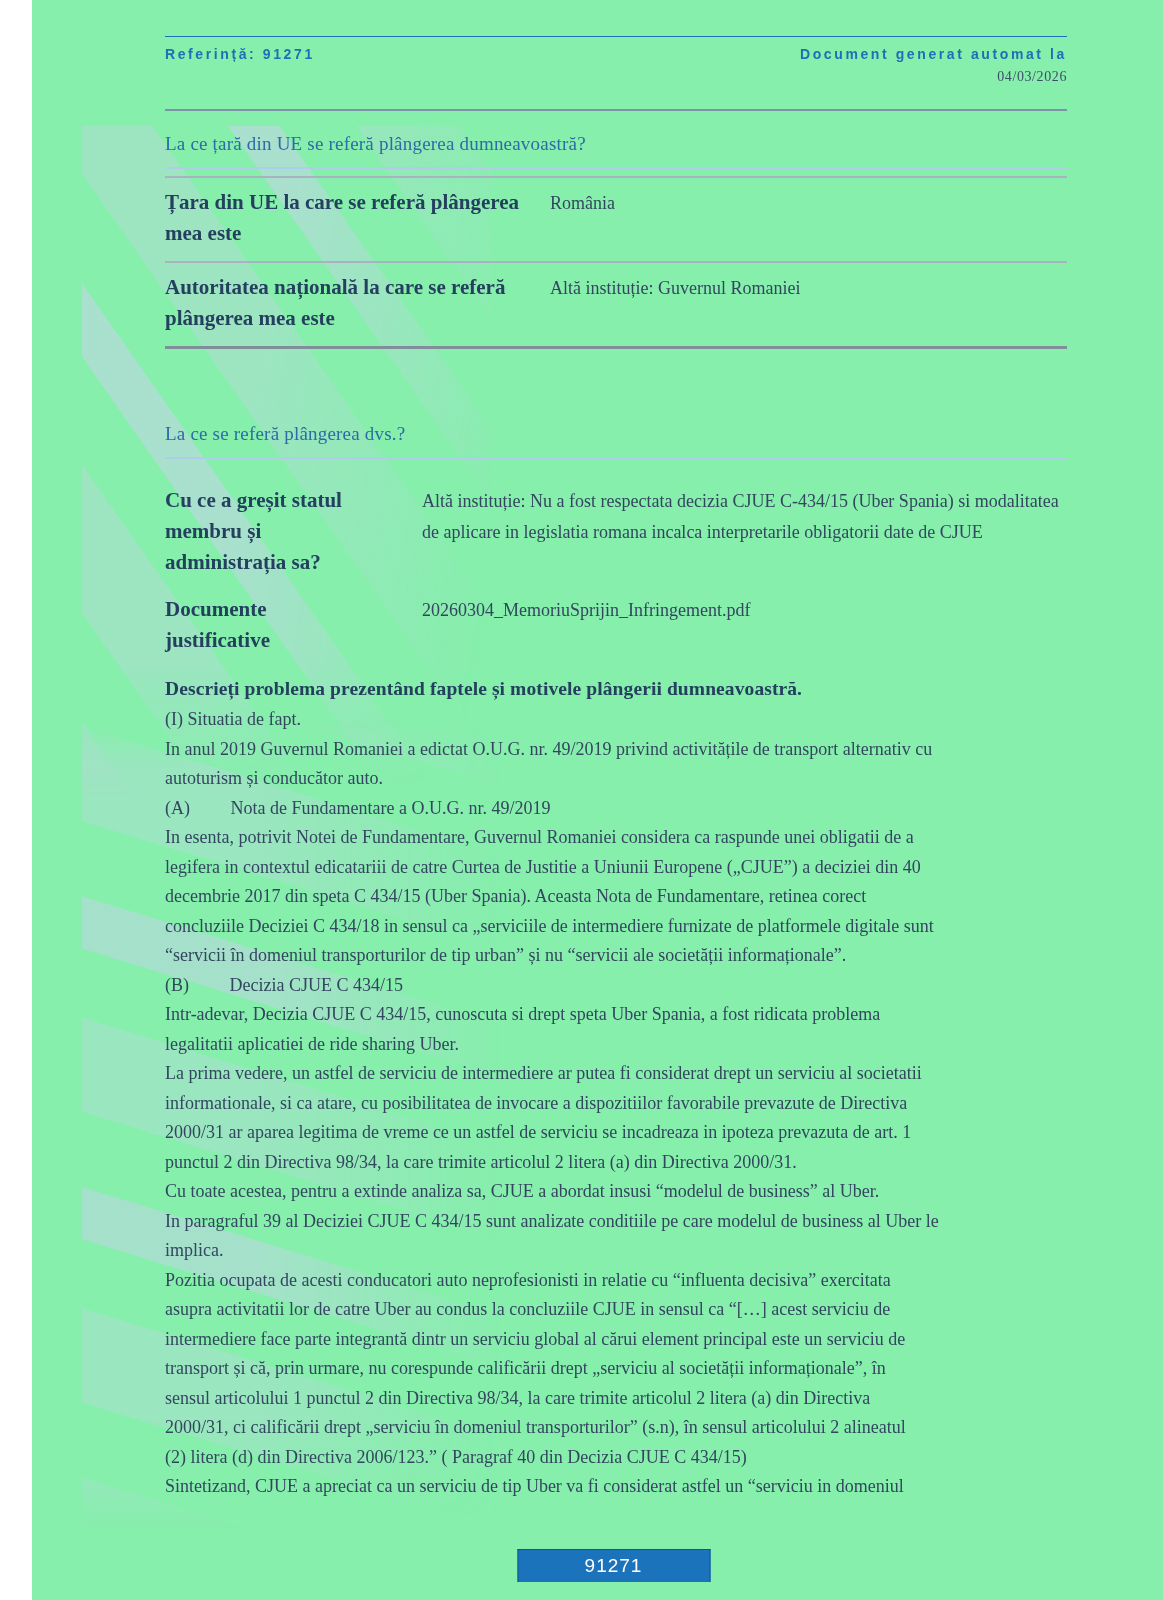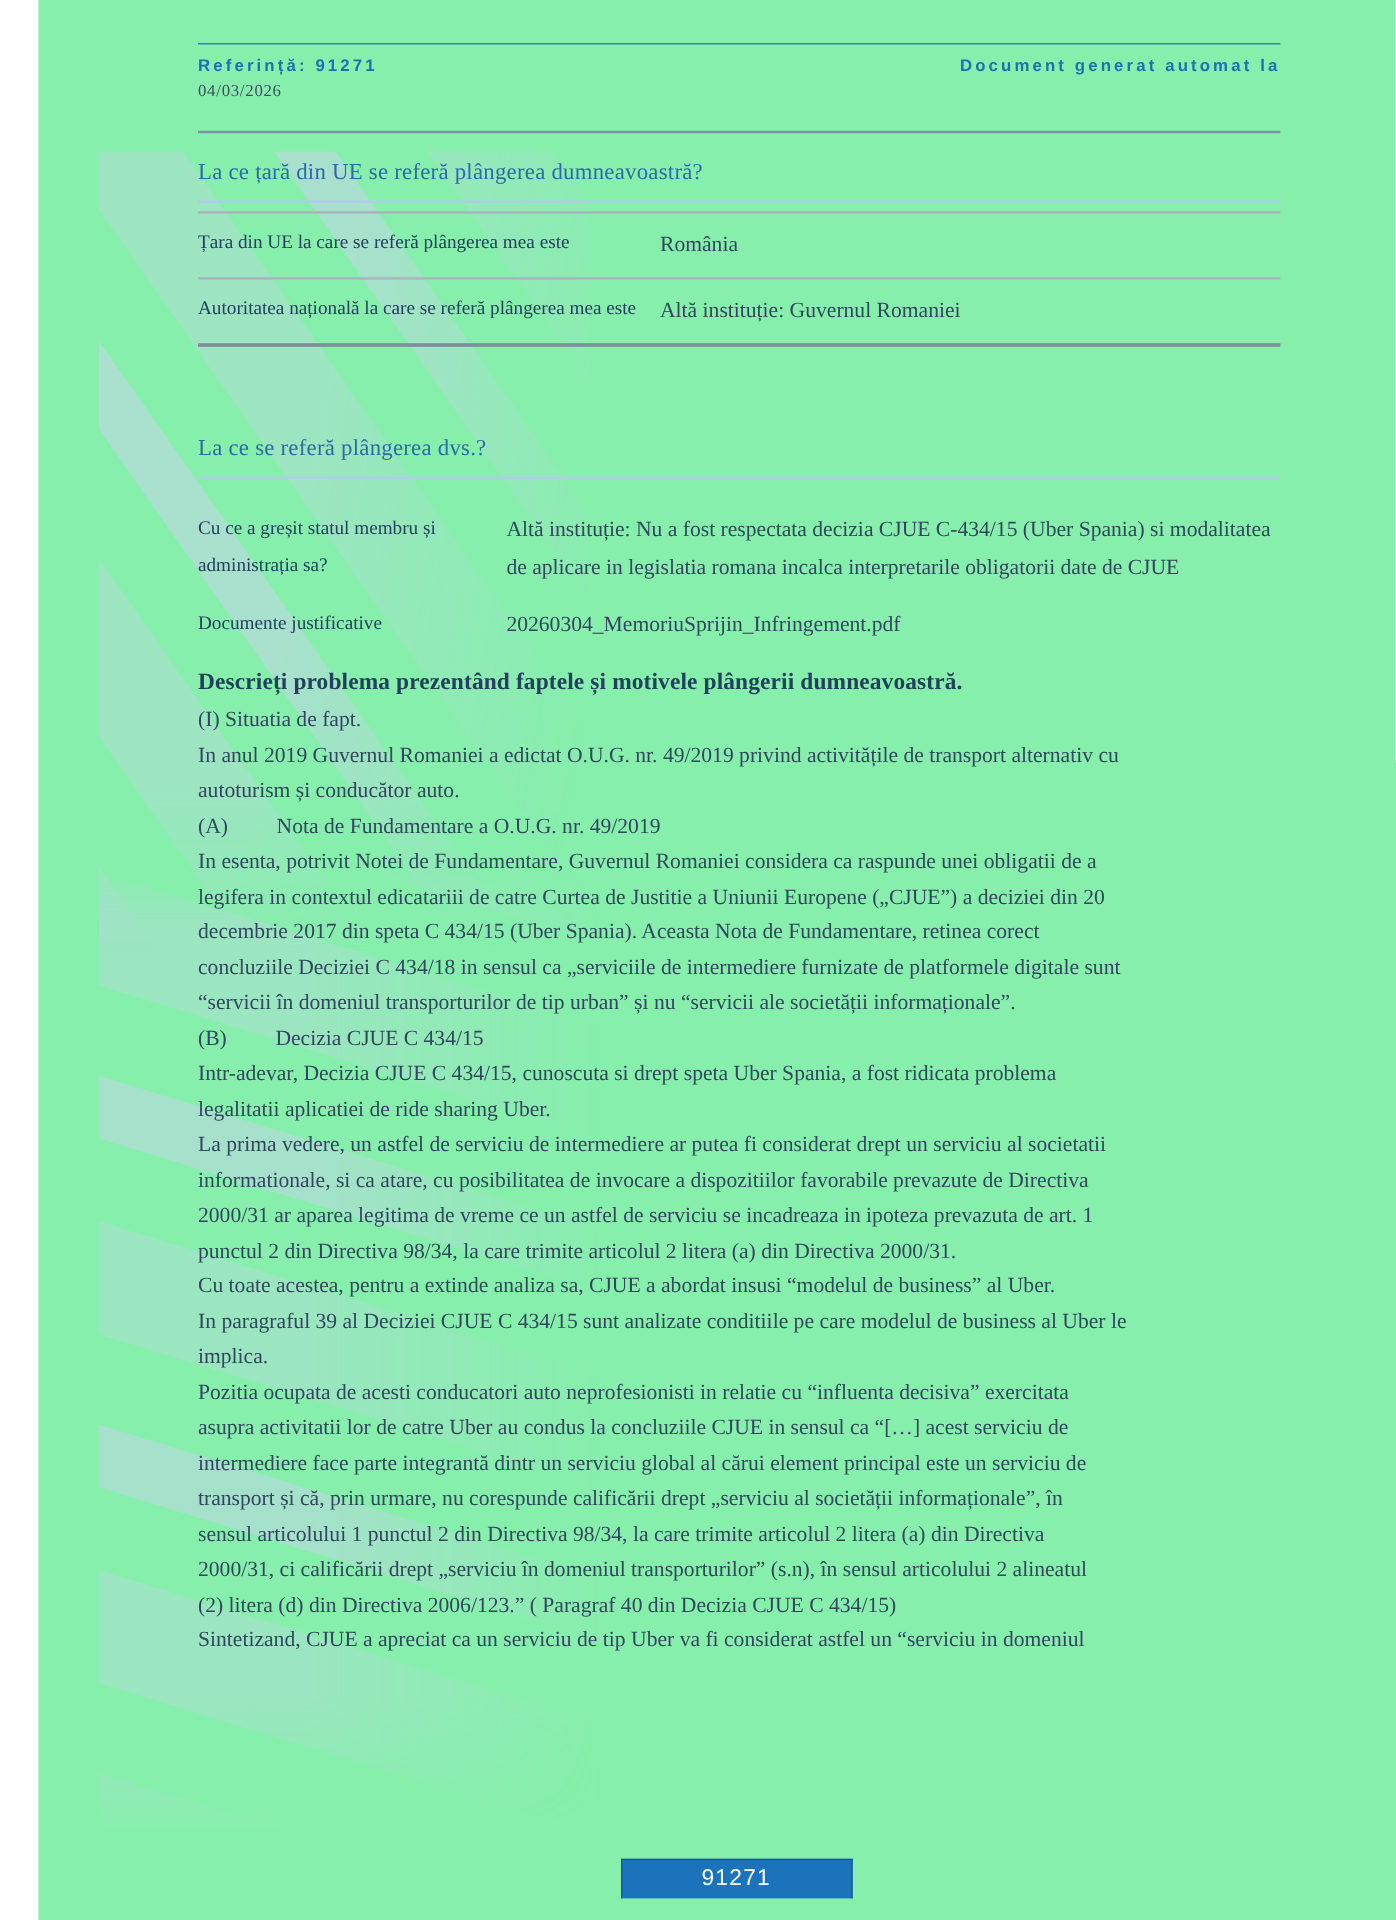--- a/index.html
+++ b/index.html
@@ -52,35 +52,35 @@
   }
 
   .content{position:relative;margin:0 128px 0 133px;z-index:2;}
 
   .top-rule{border-top:1px solid var(--accent-blue);margin-top:36px;}
   .hdr{
     display:flex;justify-content:space-between;align-items:baseline;margin-top:9px;
     font-family:"Liberation Sans","DejaVu Sans",sans-serif;
     font-weight:bold;font-size:14px;letter-spacing:2.6px;color:var(--accent-blue);
   }
-  .date-line{text-align:left;margin-top:7px;font-size:14px;color:#3f4e68;letter-spacing:.6px;}
+  .date-line{text-align:right;margin-top:7px;font-size:14px;color:#3f4e68;letter-spacing:.6px;}
   .rule2{border-top:2px solid #7d91a9;margin-top:24px;}
 
   .section-title{
     margin-top:22px;font-size:19px;font-weight:normal;color:var(--title-blue);
     padding-bottom:12px;border-bottom:2px solid #aecde9;letter-spacing:.2px;
   }
   .section-title.second{margin-top:74px;}
 
   .tbl1{margin-top:7px;border-bottom:3px solid #818d9b;}
   .tbl1 .row{display:grid;grid-template-columns:385px 1fr;border-top:2px solid #a9b3bf;padding:9px 0 12px;}
   .tbl2{margin-top:14px;}
   .tbl2 .row{display:grid;grid-template-columns:257px 1fr;padding:12px 0 4px;}
   .tbl2 .field-label{max-width:205px;}
-  .field-label{font-weight:normal;font-size:16px;line-height:31px;color:var(--navy);}
+  .field-label{font-weight:bold;font-size:21px;line-height:31px;color:var(--navy);}
   .field-value{font-size:18px;line-height:31px;color:var(--body-text);padding-top:1px;}
 
   .desc-heading{margin-top:18px;font-size:19.5px;font-weight:bold;color:var(--navy);letter-spacing:.1px;}
   .bodylines{margin-top:5px;}
   .bodyline{font-size:18px;line-height:29.5px;color:var(--body-text);white-space:pre;}
 
   .footer-box{
     position:absolute;left:50%;transform:translateX(-50%);bottom:18px;z-index:3;
     width:193px;height:33px;background:var(--footer-blue);
     border:1px solid #11568f;border-bottom:none;
@@ -149,21 +149,21 @@
         <div class="bodyline">(I) Situatia de fapt.</div>
 
         <div class="bodyline">In anul 2019 Guvernul Romaniei a edictat O.U.G. nr. 49/2019 privind activitățile de transport alternativ cu</div>
 
         <div class="bodyline">autoturism și conducător auto.</div>
 
         <div class="bodyline">(A)         Nota de Fundamentare a O.U.G. nr. 49/2019</div>
 
         <div class="bodyline">In esenta, potrivit Notei de Fundamentare, Guvernul Romaniei considera ca raspunde unei obligatii de a</div>
 
-        <div class="bodyline">legifera in contextul edicatariii de catre Curtea de Justitie a Uniunii Europene („CJUE”) a deciziei din 20</div>
+        <div class="bodyline">legifera in contextul edicatariii de catre Curtea de Justitie a Uniunii Europene („CJUE”) a deciziei din 40</div>
 
         <div class="bodyline">decembrie 2017 din speta C 434/15 (Uber Spania). Aceasta Nota de Fundamentare, retinea corect</div>
 
         <div class="bodyline">concluziile Deciziei C 434/18 in sensul ca „serviciile de intermediere furnizate de platformele digitale sunt</div>
 
         <div class="bodyline">“servicii în domeniul transporturilor de tip urban” și nu “servicii ale societății informaționale”.</div>
 
         <div class="bodyline">(B)         Decizia CJUE C 434/15</div>
 
         <div class="bodyline">Intr-adevar, Decizia CJUE C 434/15, cunoscuta si drept speta Uber Spania, a fost ridicata problema</div>

